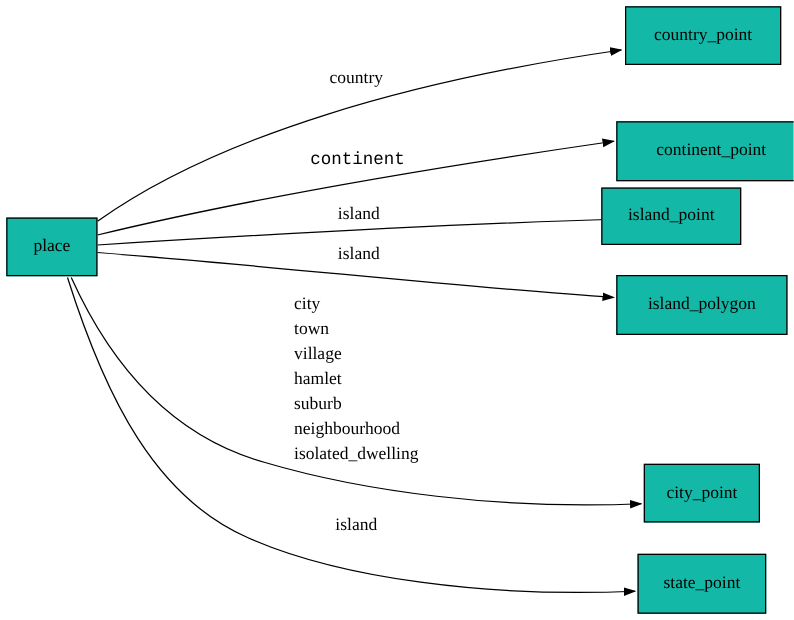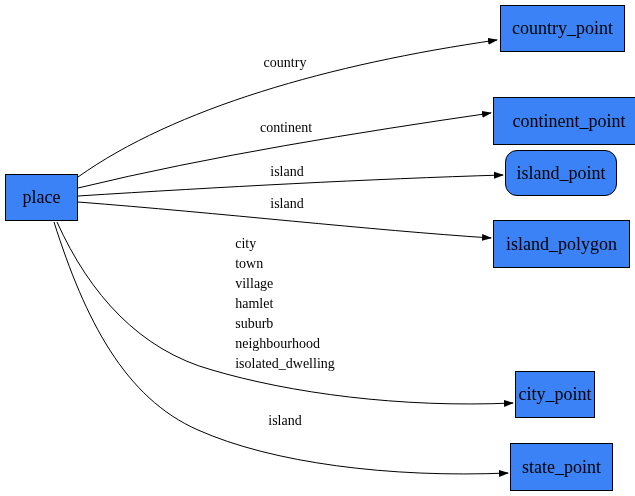--- a/index.html
+++ b/index.html
@@ -23,46 +23,46 @@
   }
   .edges-layer path {
     fill: none;
     stroke: #000000;
     stroke-width: 1;
   }
   .node {
     position: absolute;
     box-sizing: border-box;
     border: 1px solid #000000;
-    background: #3b82f6;
+    background: #14b8a6;
     display: flex;
     align-items: center;
     justify-content: center;
-    font-size: 18px;
+    font-size: 14px;
     white-space: nowrap;
   }
   .elabel {
     position: absolute;
     transform: translateX(-50%);
     font-size: 14px;
     line-height: 20px;
     text-align: left;
     white-space: pre-line;
   }
   
   .n-place          { left: 5px;   top: 174px; width: 73px;  height: 47px; }
   .n-country_point  { left: 500px; top: 5px;   width: 125px; height: 47px; }
   .n-continent_point{ left: 493px; top: 77px;  width: 152px; height: 48px; margin-top: 20px; }
-  .n-island_point   { left: 505px; top: 150px; width: 112px; height: 46px; border-radius: 12px; }
+  .n-island_point   { left: 481px; top: 150px; width: 112px; height: 46px; }
   .n-island_polygon { left: 493px; top: 220px; width: 137px; height: 48px; }
-  .n-city_point     { left: 515px; top: 371px; width: 80px;  height: 47px; }
+  .n-city_point     { left: 515px; top: 371px; width: 93px;  height: 47px; }
   .n-state_point    { left: 510px; top: 443px; width: 103px; height: 48px; }
   
   .el-country   { left: 285px; top: 53px; }
-  .el-continent { left: 286px; top: 118px; }
+  .el-continent { left: 286px; top: 118px; font-family: Liberation Mono, monospace; }
   .el-island1   { left: 287px; top: 162px; }
   .el-island2   { left: 287px; top: 194px; }
   .el-city      { left: 285px; top: 234px; font-family: Liberation Serif, serif; }
   .el-state     { left: 285px; top: 411px; }
 </style>
 </head>
 <body>
 
 <div class="canvas">
 

